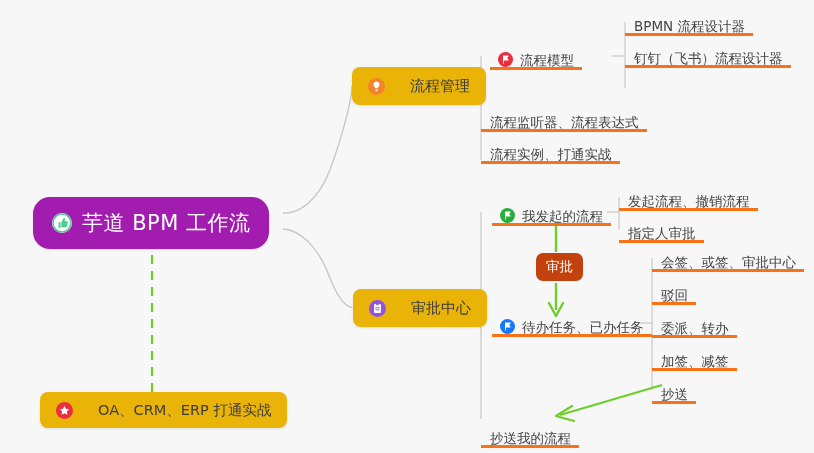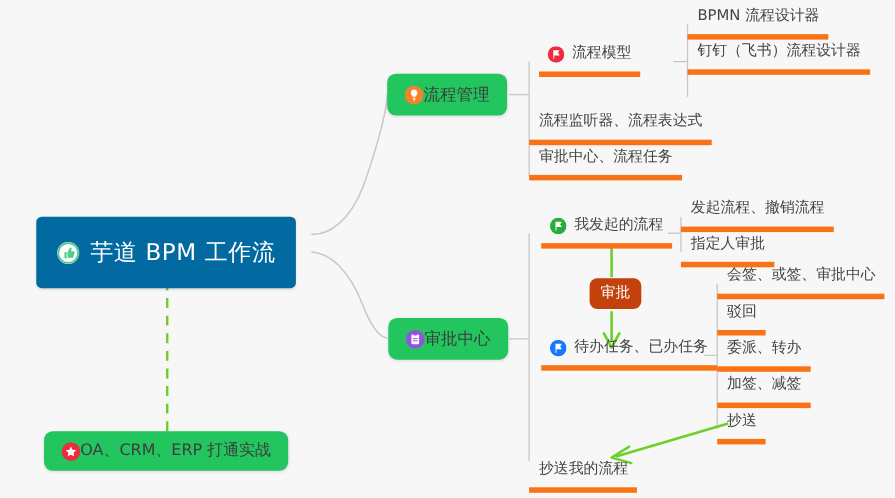--- a/index.html
+++ b/index.html
@@ -10,60 +10,60 @@
     overflow:hidden;
     position:relative;
   }
   #canvas{position:absolute;left:0;top:0;width:814px;height:453px;}
   svg.links{position:absolute;left:0;top:0;width:814px;height:453px;pointer-events:none;}
 
   
   .root-node{
     position:absolute;
     display:flex;align-items:center;gap:9px;
-    background:#0369a1;
-    border-radius:5px;
+    background:#a21caf;
+    border-radius:17px;
     padding:0 18px;
-    height:65px;
+    height:52px;
     box-shadow:0 1px 2px rgba(0,0,0,.10);
     box-sizing:border-box;
   }
   .root-label{
     color:#ffffff;
     font-size:21px;
     letter-spacing:.5px;
     white-space:nowrap;
     line-height:1;
   }
 
   
   .card{
     position:absolute;
-    display:flex;align-items:center;gap:0;
-    background:#22c55e;
+    display:flex;align-items:center;gap:25px;
+    background:#eab308;
     border-radius:8px;
     padding:0 16px;
     height:36px;
     box-shadow:0 1px 3px rgba(0,0,0,.10);
     box-sizing:border-box;
   }
   .card .lbl{
     font-size:14.5px;color:#3d3d3d;white-space:nowrap;line-height:1;
   }
   .card.big{height:38px;}
   .card.big .lbl{font-size:15px;}
 
   
   .leaf{
     position:absolute;
-    display:flex;align-items:flex-start;gap:7px;
+    display:flex;align-items:flex-end;gap:7px;
     height:28px;
     padding:0 8px 0 8px;
     box-sizing:border-box;
-    border-bottom:5px solid #f97316;
+    border-bottom:3px solid #f97316;
     white-space:nowrap;
   }
   .leaf .lbl{font-size:13.5px;color:#444;line-height:1;}
   .leaf.plain{padding-left:9px;}
 
   
   .tag{
     position:absolute;
     display:flex;align-items:center;justify-content:center;
     background:#c2410c;
@@ -152,21 +152,21 @@
     <span class="lbl">BPMN 流程设计器</span>
   </div>
   <div class="leaf plain" style="left:625px;top:40px;">
     <span class="lbl">钉钉（飞书）流程设计器</span>
   </div>
 
   <div class="leaf plain" style="left:481px;top:104px;">
     <span class="lbl">流程监听器、流程表达式</span>
   </div>
   <div class="leaf plain" style="left:481px;top:136px;">
-    <span class="lbl">审批中心、流程任务</span>
+    <span class="lbl">流程实例、打通实战</span>
   </div>
 
   <div class="card big" style="left:353px;top:289px;">
     <span class="ic">
       <svg width="17" height="17" viewBox="0 0 17 17">
         <circle cx="8.5" cy="8.5" r="8.5" fill="#9254de"></circle>
         <rect x="5" y="4" width="7" height="9" rx="1.2" fill="#ffffff"></rect>
         <rect x="6.8" y="3" width="3.4" height="1.9" rx=".8" fill="#9254de"></rect>
         <rect x="6.3" y="7.4" width="4.4" height=".9" fill="#9254de"></rect>
         <rect x="6.3" y="9.4" width="4.4" height=".9" fill="#9254de"></rect>

